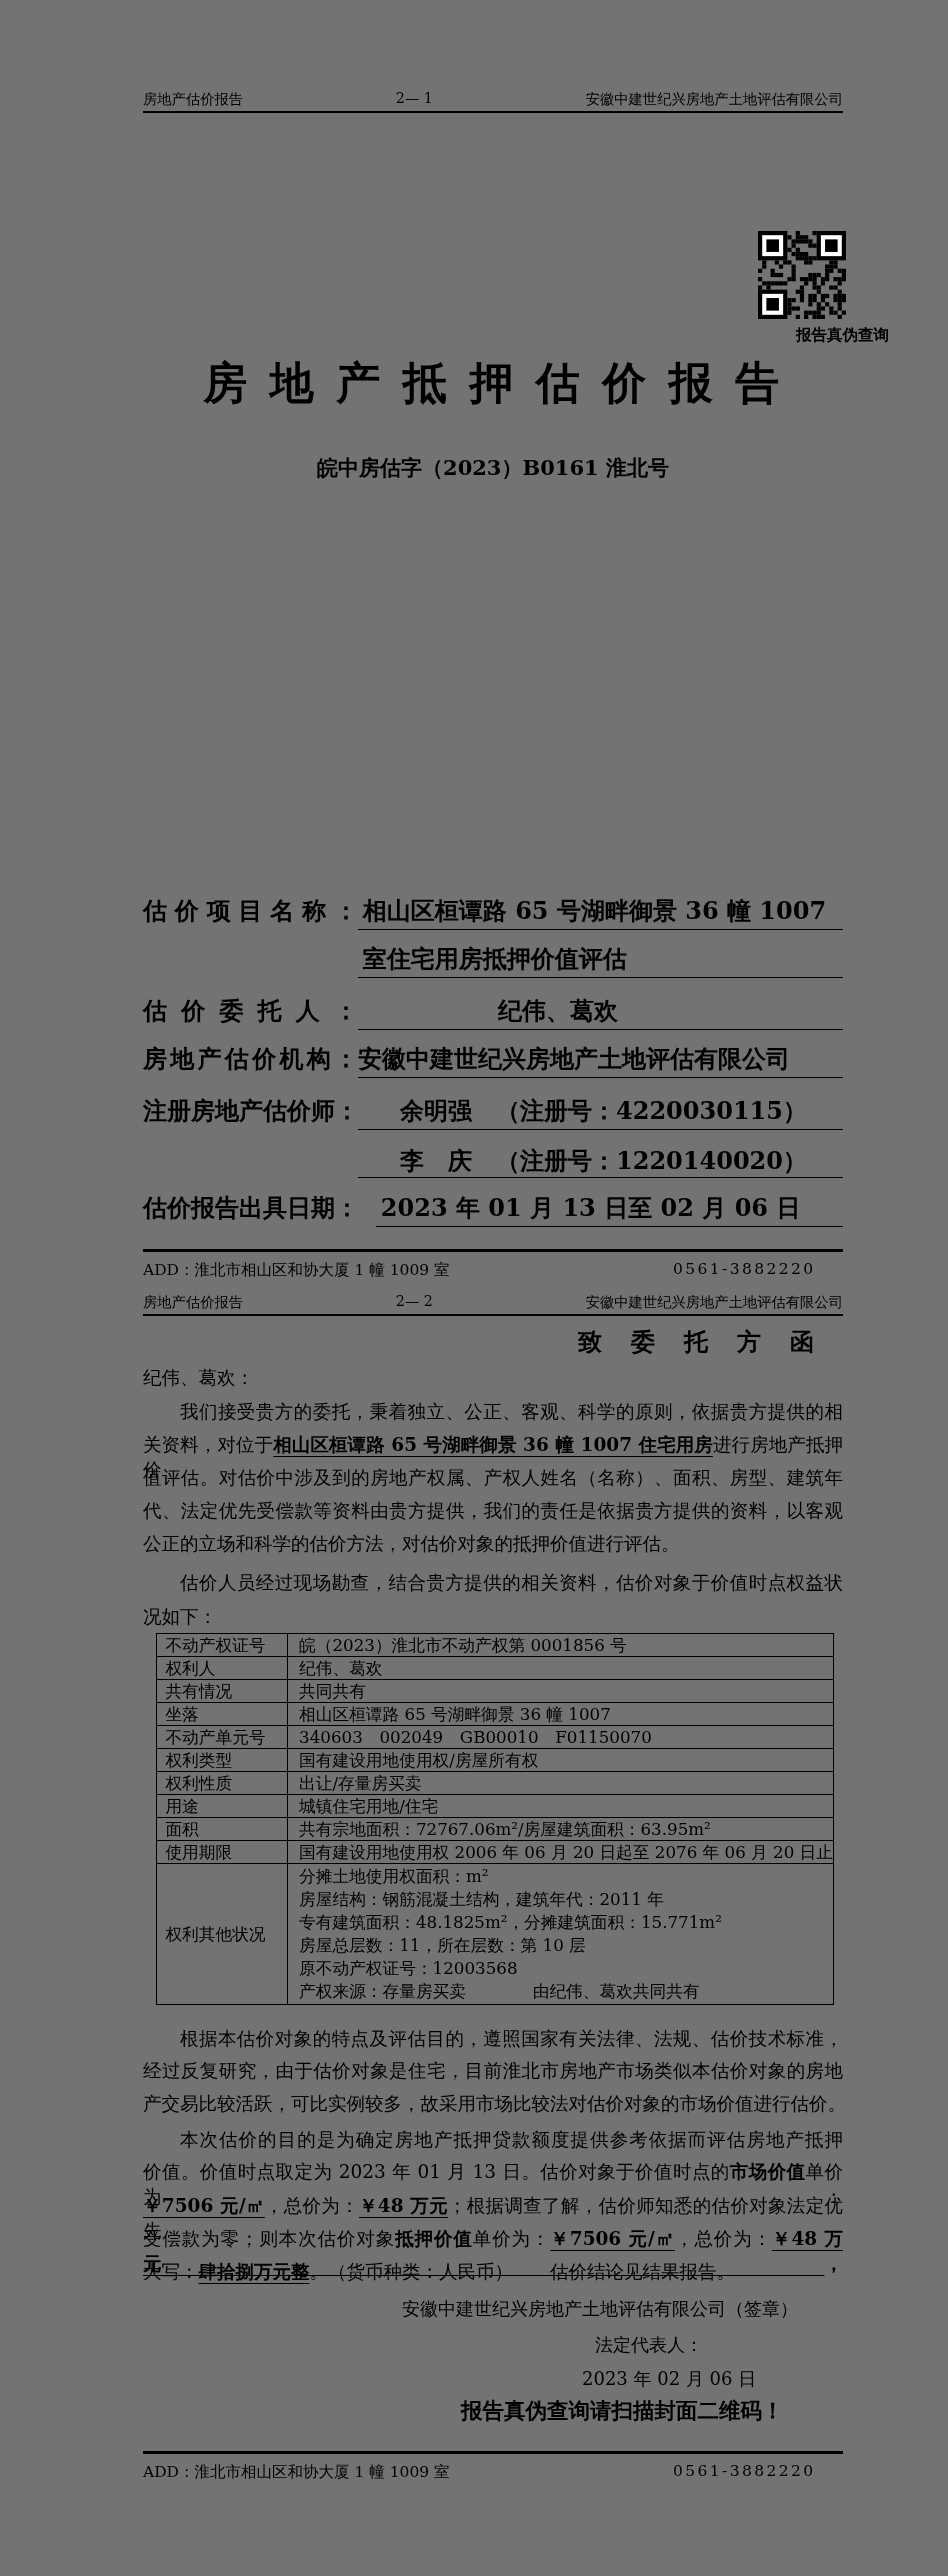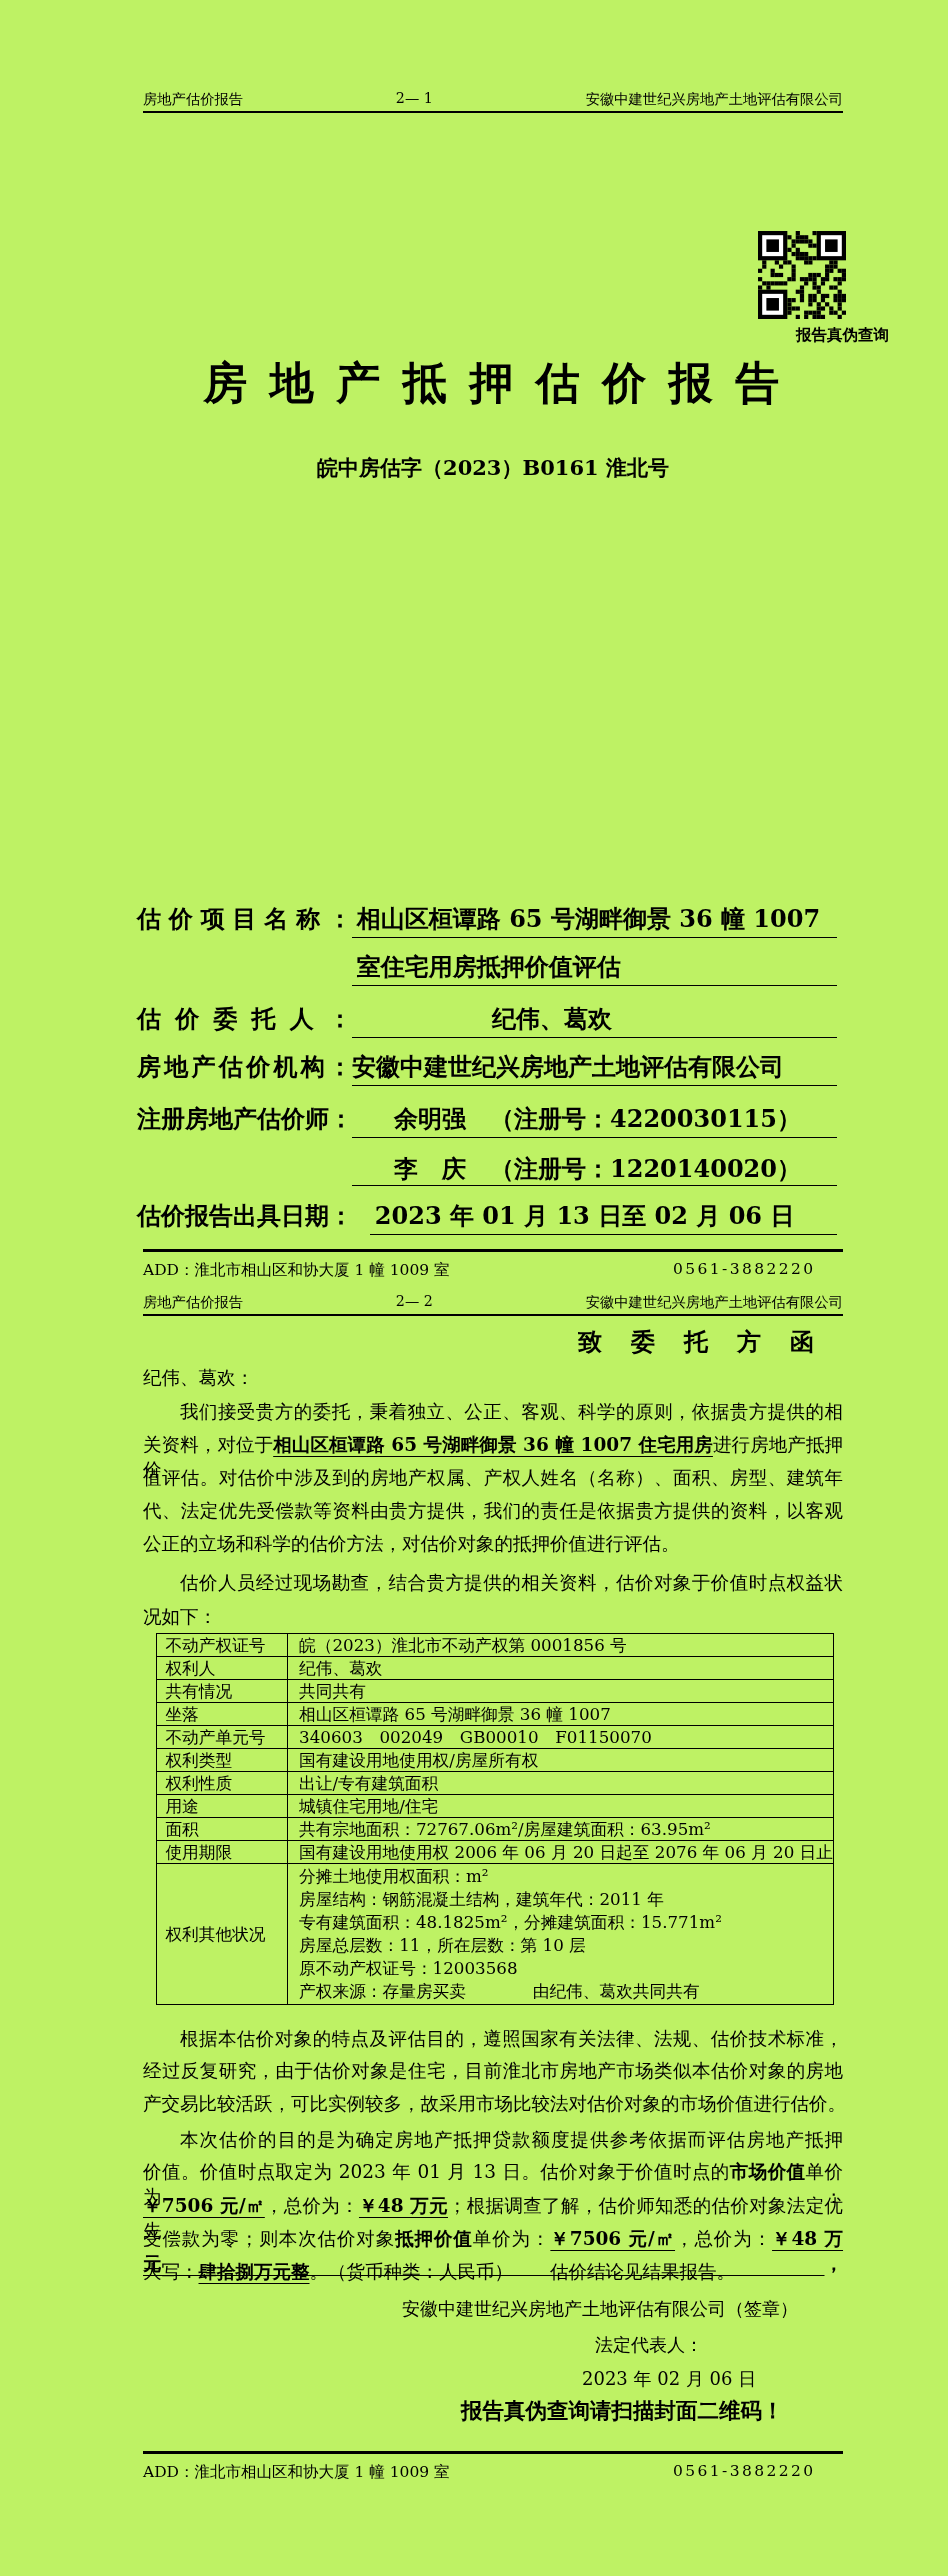--- a/index.html
+++ b/index.html
@@ -1,31 +1,31 @@
 <!DOCTYPE html>
 <html style="font-size:9.6px"><head>
 <meta charset="utf-8">
 <style>
   html,body{margin:0;padding:0;background:#ffffff;}
-  #page{position:relative;width:949px;height:2576px;background:#bef264;
+  #page{position:relative;width:949px;height:2576px;background:#737373;
         font-family:"DejaVu Serif","Liberation Serif",serif;color:#000;overflow:hidden;}
   .rule{position:absolute;left:143px;width:700px;background:#000;}
   .hdr{position:absolute;left:143px;width:700px;display:flex;justify-content:space-between;
        font-size:14.3px;white-space:nowrap;}
   .ftr{position:absolute;left:143px;width:700px;display:flex;justify-content:space-between;
        font-size:15.5px;white-space:nowrap;}
   .ftr .phone{letter-spacing:2.4px;padding-right:27.5px;}
   .doc-title{position:absolute;left:143px;width:700px;text-align:center;font-size:44px;
              font-weight:bold;letter-spacing:3.6px;white-space:nowrap;}
   .doc-no{position:absolute;left:143px;width:700px;text-align:center;font-size:21px;font-weight:bold;}
   .qr-wrap{position:absolute;left:758px;top:231px;width:88px;}
   .qr-cap{position:absolute;left:747px;top:325px;width:109px;text-align:center;
           font-size:15.5px;font-weight:bold;margin-left:41px;}
-  .frow{position:absolute;left:137px;width:700px;height:35px;display:flex;
-        font-size:24px;font-weight:bold;white-space:nowrap;margin-top:8px;}
+  .frow{position:absolute;left:143px;width:700px;height:35px;display:flex;
+        font-size:24px;font-weight:bold;white-space:nowrap;}
   .flabel{width:215px;flex:0 0 215px;text-align:justify;text-align-last:justify;}
   .fval{flex:1;border-bottom:1.8px solid #000;padding-left:4.8px;}
   .fval.center{text-align:center;padding-right:90px;}
   .fval.ind{padding-left:42px;}
   .fval.noind{padding-left:0;}
   .spacer-label{width:215px;flex:0 0 215px;}
   .letter-title{position:absolute;left:143px;width:700px;text-align:right;
                 font-size:24px;font-weight:bold;letter-spacing:29px;text-indent:29px;font-family:Liberation Serif, serif;}
   .bl{position:absolute;left:143px;width:700px;font-size:18.5px;white-space:nowrap;}
   .jl{text-align:justify;text-align-last:justify;white-space:normal;}
@@ -280,21 +280,21 @@
     <tr>
           <td class="lbl">不动产单元号</td>
           <td class="val">340603　002049　GB00010　F01150070</td>
         </tr>
     <tr>
           <td class="lbl">权利类型</td>
           <td class="val">国有建设用地使用权/房屋所有权</td>
         </tr>
     <tr>
           <td class="lbl">权利性质</td>
-          <td class="val">出让/专有建筑面积</td>
+          <td class="val">出让/存量房买卖</td>
         </tr>
     <tr>
           <td class="lbl">用途</td>
           <td class="val">城镇住宅用地/住宅</td>
         </tr>
     <tr>
           <td class="lbl">面积</td>
           <td class="val">共有宗地面积：72767.06m²/房屋建筑面积：63.95m²</td>
         </tr>
     <tr>

